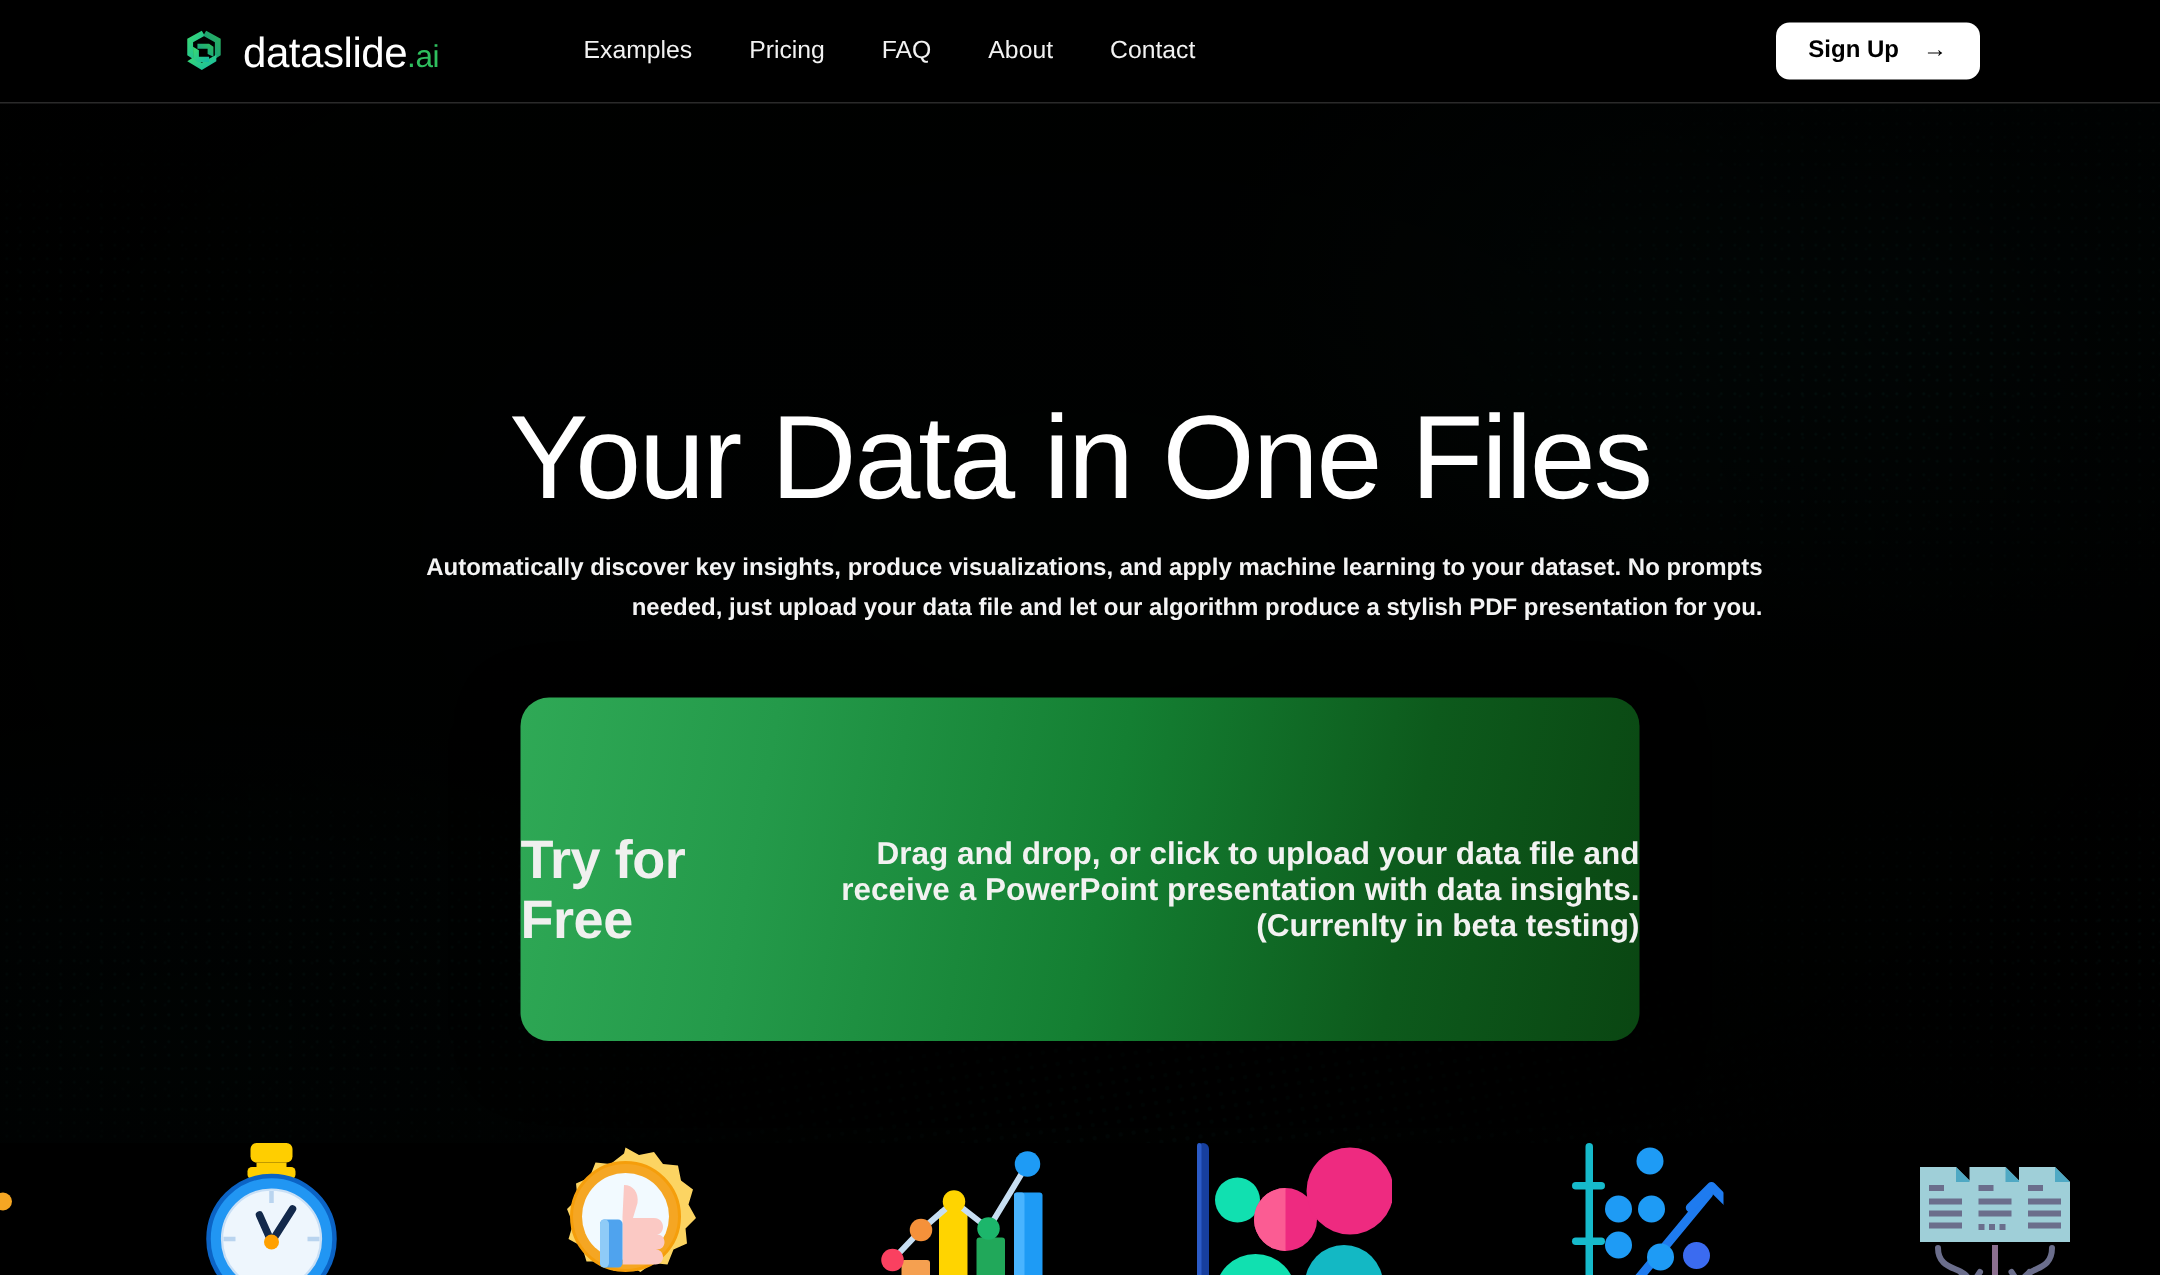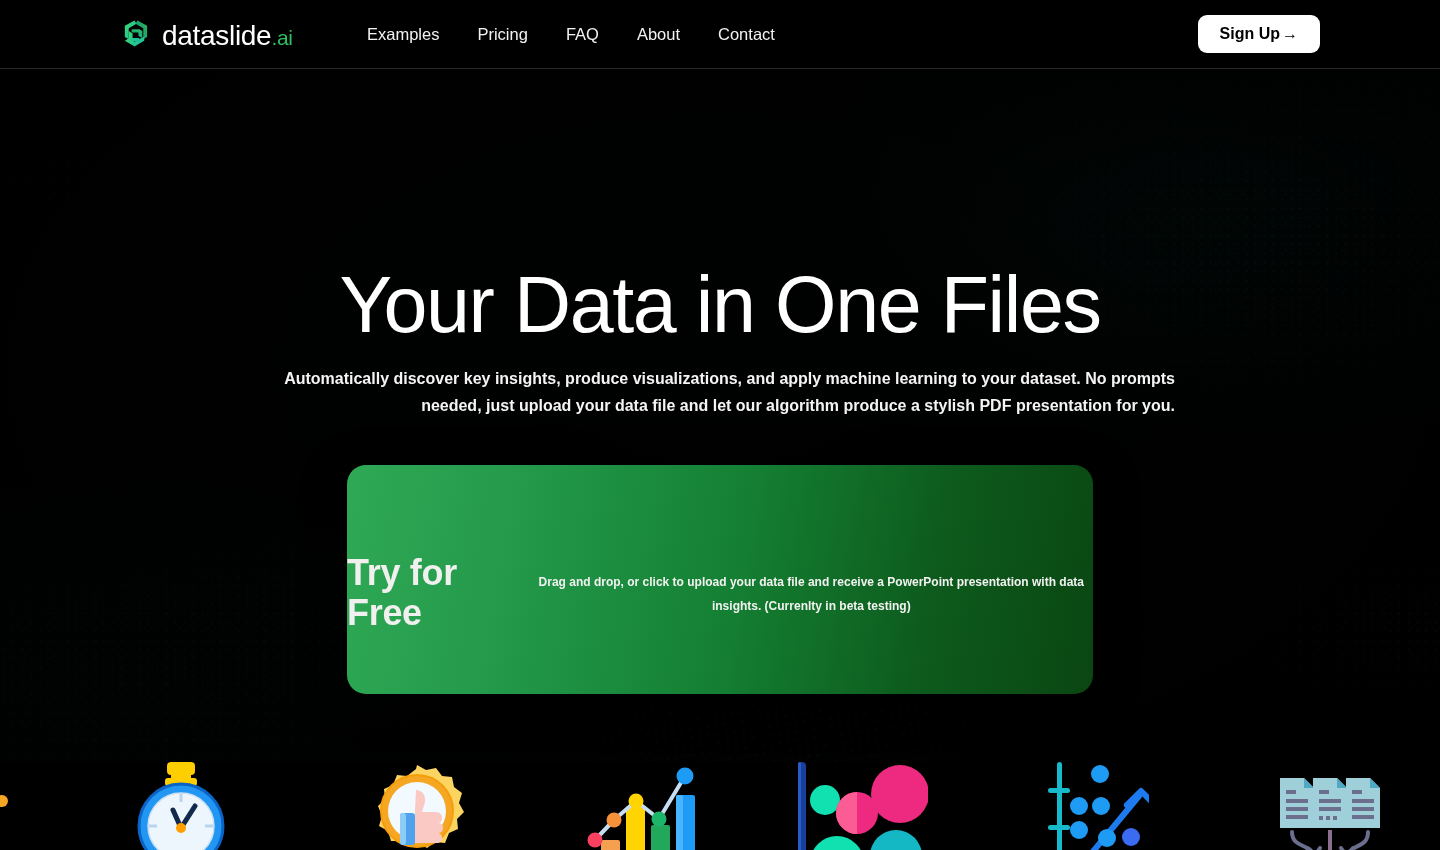--- a/index.html
+++ b/index.html
@@ -27,36 +27,36 @@
     position:absolute; left:120px; top:50%; transform:translateY(-50%);
     display:flex; align-items:flex-end; gap:11px;
     text-decoration:none; cursor:pointer;
   }
   .brand-mark { width:31px; height:31px; display:block; flex:0 0 auto; }
   .brand-text { font-size:28px; letter-spacing:-0.3px; line-height:1; white-space:nowrap; }
   .brand-text .w { color:#ffffff; font-weight:400; }
   .brand-text .g { color:#2fbf5e; font-weight:400; font-size:21px; }
 
   .nav {
-    position:absolute; left:367px; top:50%; transform:translateY(-50%);
+    position:absolute; left:389px; top:50%; transform:translateY(-50%);
     display:flex; align-items:flex-start; gap:38px;
   }
   .nav a {
     color:#f2f2f2; font-size:16.5px; text-decoration:none;
     white-space:nowrap; cursor:pointer; line-height:1;
   }
 
   .signup {
     position:absolute; right:120px; top:50%; transform:translateY(-50%);
     background:#ffffff; color:#000;
     border:none; border-radius:9px;
     height:38px; padding:0 22px;
     font-family:"Liberation Sans", sans-serif;
     font-size:16px; font-weight:700;
-    display:flex; align-items:center; gap:2px;
+    display:flex; align-items:center; gap:16px;
     cursor:pointer; white-space:nowrap;
   }
   .signup .arr { font-size:16px; line-height:1; display:inline-block; }
 
   
   .hero {
     position:absolute; top:69px; left:0;
     width:1440px; height:693px;
     background:#010402;
     overflow:hidden;
@@ -136,23 +136,23 @@
     margin-top:27px;
     color:#f0f0ef;
     font-size:36px;
     font-weight:700;
     letter-spacing:-0.3px;
     line-height:1.1;
   }
   .try-body {
     margin-top:28px;
     width:600px;
-    text-align:center;
+    text-align:right;
     color:#f2f2f1;
-    font-size:12px;
+    font-size:21px;
     font-weight:700;
     line-height:24px;
   }
   .try-body .p2 { margin-top:24px; display:block; }
 
   
   .icon-strip {
     position:absolute; left:0; top:762px;
     width:1440px; height:88px;
     background:#000;

